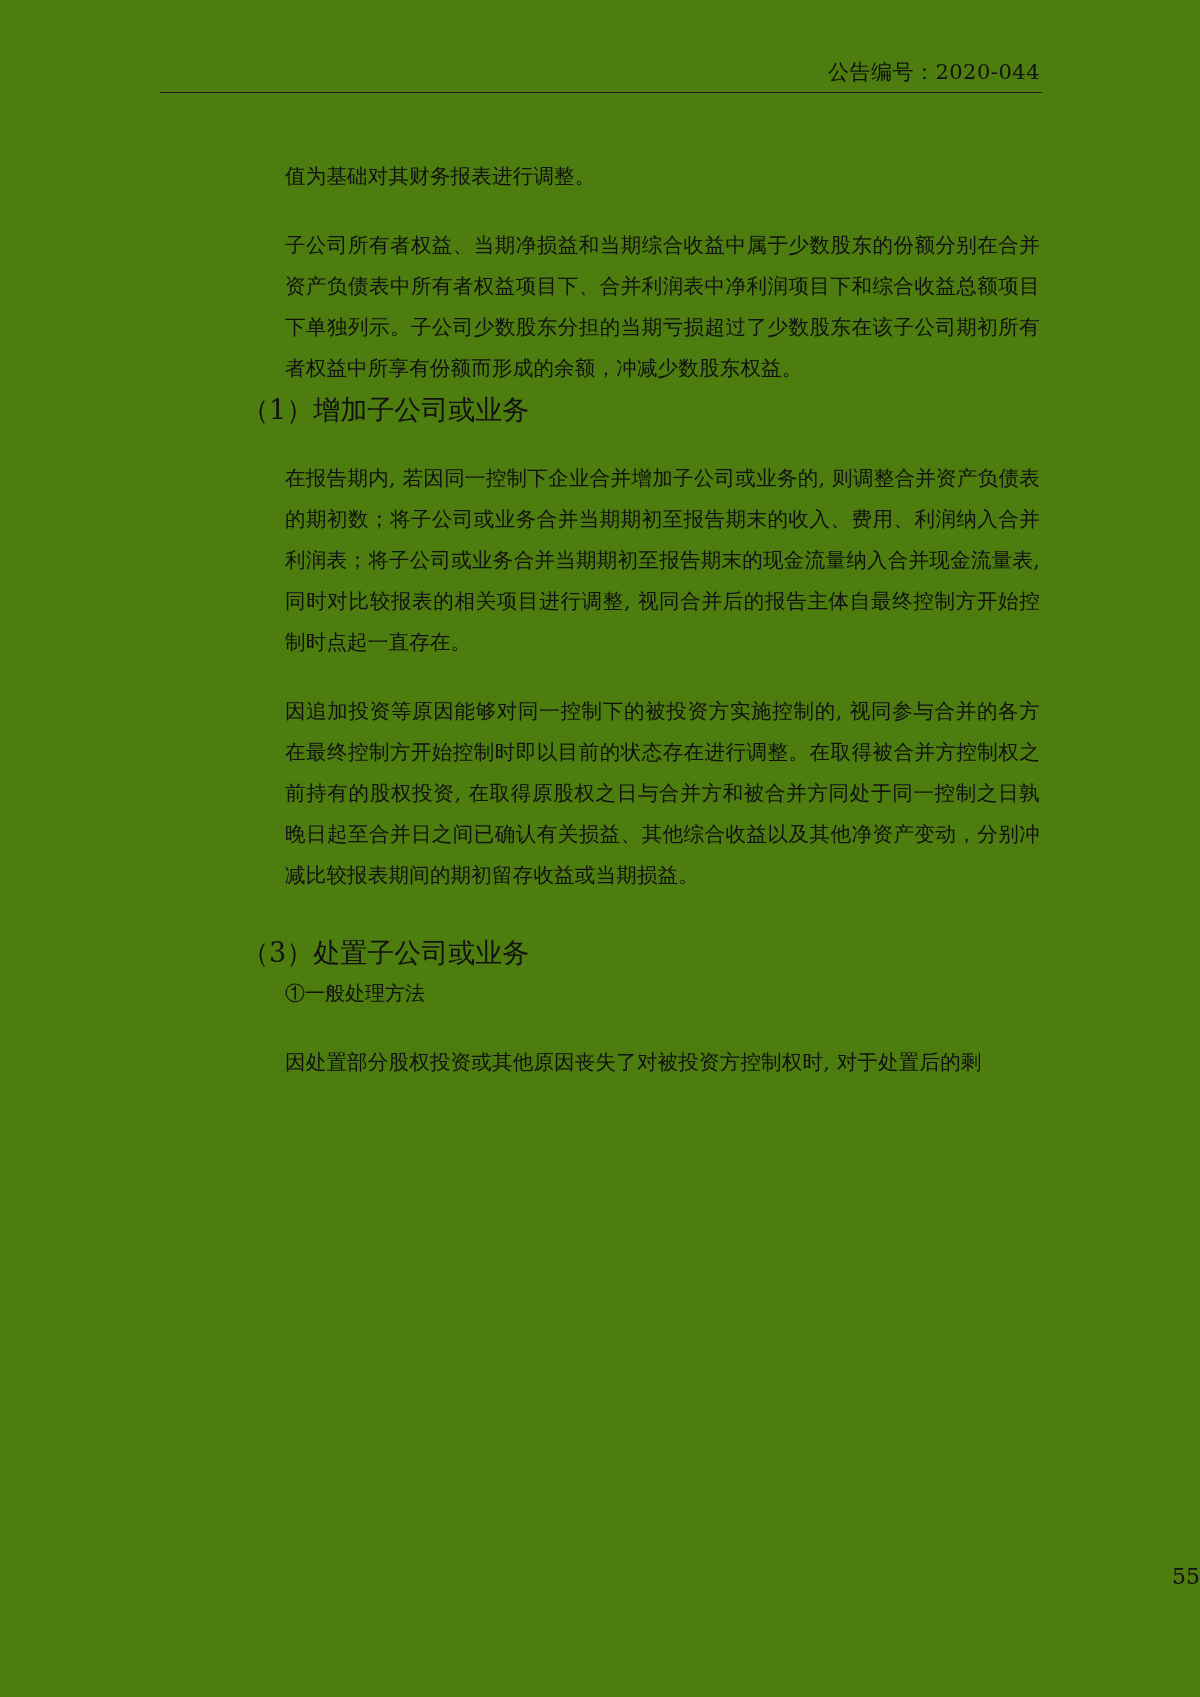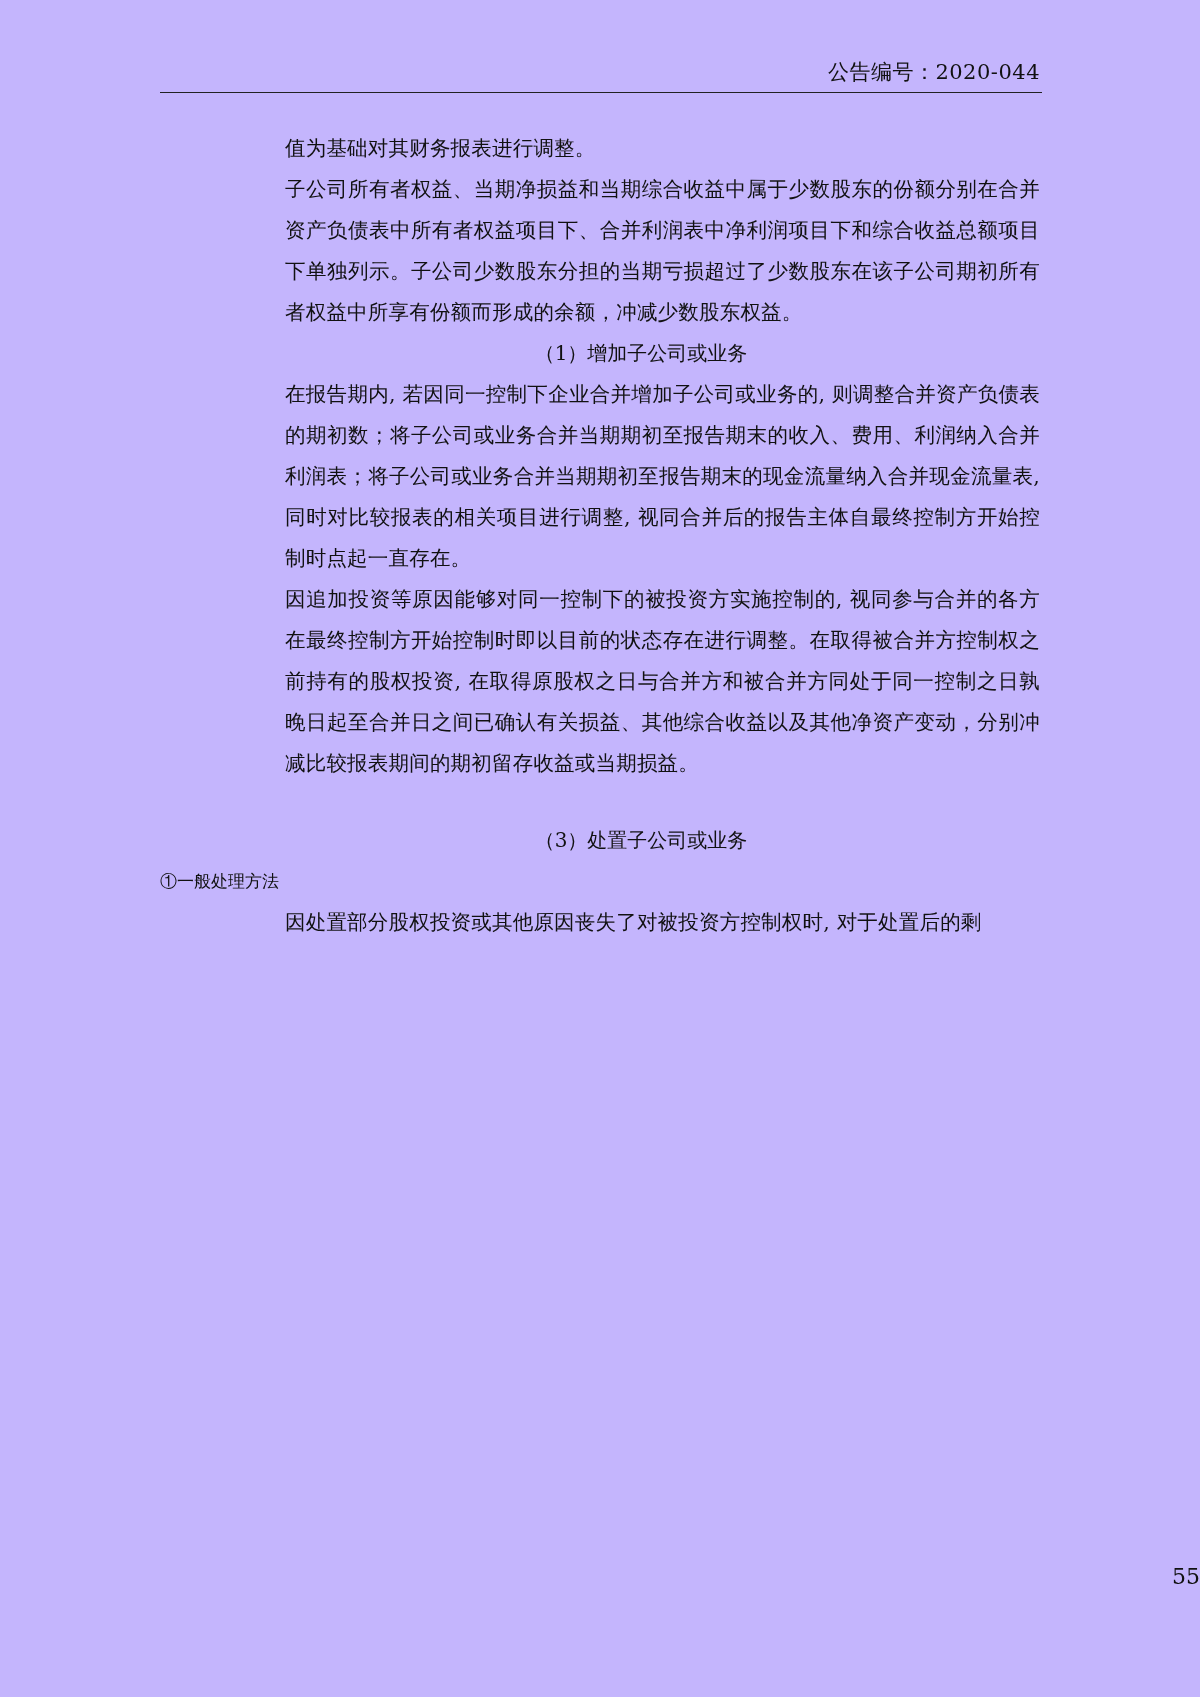--- a/index.html
+++ b/index.html
@@ -4,21 +4,21 @@
 <style>
   html, body {
     margin: 0;
     padding: 0;
     background: #c8c8c8;
   }
   .page {
     position: relative;
     width: 1200px;
     height: 1697px;
-    background: #c4b5fd;
+    background: #4d7c0f;
     margin: 0 auto;
     box-sizing: border-box;
     font-family: "DejaVu Serif", "Liberation Serif", serif;
     color: #111;
     overflow: hidden;
   }
   .header {
     position: absolute;
     top: 58px;
     left: 160px;
@@ -45,29 +45,30 @@
     font-size: 20.5px;
     line-height: 41px;
     text-align: justify;
     text-justify: inter-ideograph;
     margin: 0;
     letter-spacing: 0.2px;
   }
   .indent-1 {
     margin-left: 125px;
     text-indent: 0;
+    margin-top: 28px;
   }
   .list-head {
     margin-left: 82px;
-    font-size: 20px;
+    font-size: 27px;
     line-height: 41px;
-    text-align: center;
   }
   .sub-head {
-    font-size: 17px;
+    margin-left: 125px;
+    font-size: 20px;
     line-height: 41px;
   }
   .gap-md { height: 36px; }
   .page-number {
     position: absolute;
     bottom: 108px;
     left: 0;
     right: 0;
     text-align: right;
     font-size: 22px;

